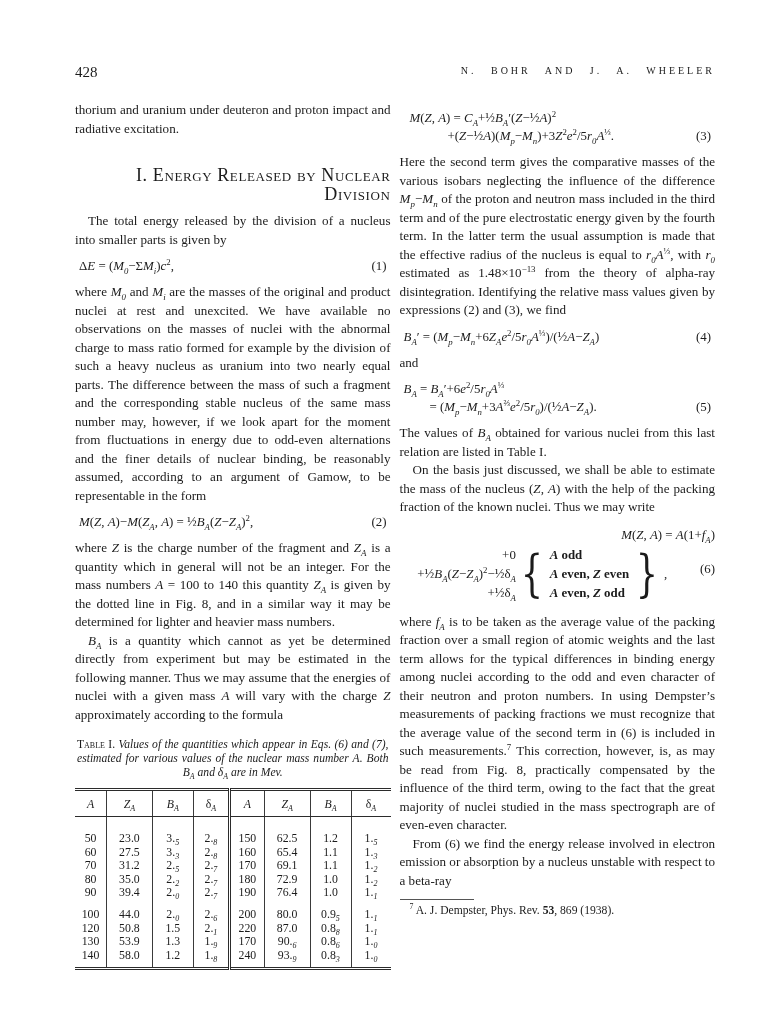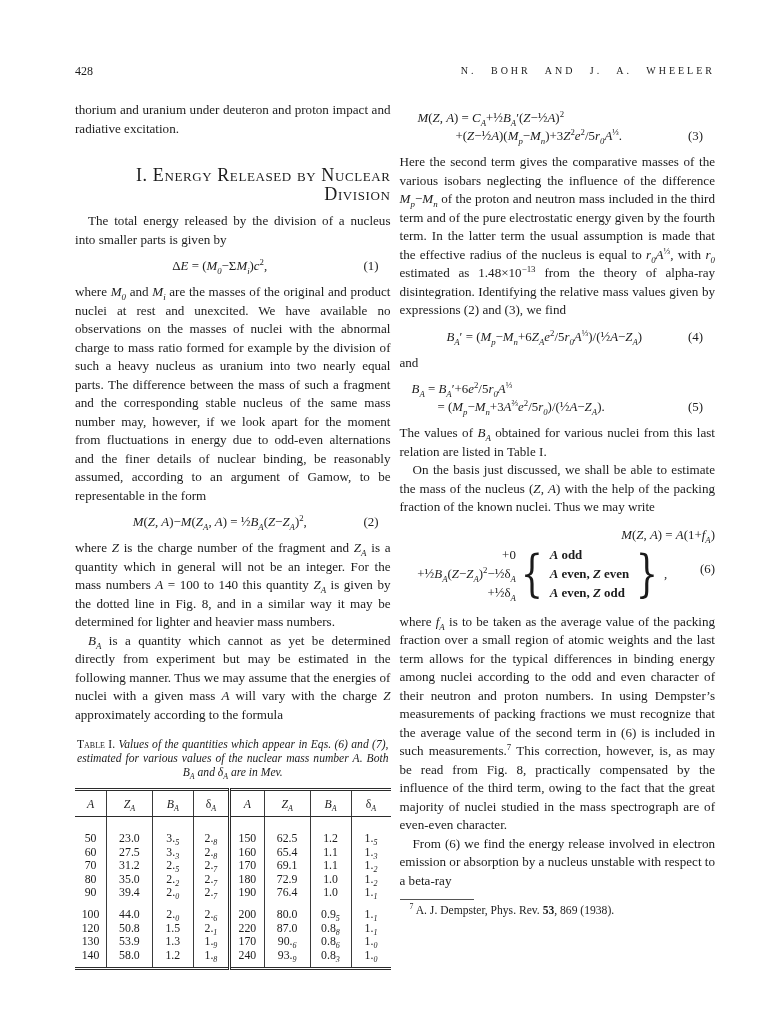--- a/index.html
+++ b/index.html
@@ -3,37 +3,37 @@
 <meta charset="utf-8">
 <style>
   html, body { margin:0; padding:0; background:#e8e8e8; }
   .page {
     position:relative; width:768px; height:1015px; margin:0 auto;
     background:#ffffff; color:#1b1b1b; overflow:hidden;
     font-family:"Liberation Serif","DejaVu Serif",serif;
   }
   
   .page-header { position:absolute; top:64px; left:75px; width:640px; height:20px; }
-  .page-num { position:absolute; left:0; top:0; font-size:12px; }
+  .page-num { position:absolute; left:0; top:0; font-size:15px; }
   .running-title { text-align:right; font-size:10px; letter-spacing:3px; word-spacing:9px; padding-top:1px; }
   
   .columns { position:absolute; top:101px; left:75px; width:640px; display:flex; gap:9px; }
   .col { width:315.5px; font-size:13.1px; line-height:18.5px; text-align:justify; }
   .col p { margin:0; }
   p.indent { text-indent:13px; }
   sub, sup { font-size:0.68em; line-height:0; }
   sub { font-style:italic; }
   .section-heading {
     text-align:right; font-variant:small-caps; letter-spacing:0.6px;
     font-size:18px; margin:28px 0 9px 0; font-weight:normal;
   }
   
-  .eq { position:relative; margin:8px 12px; font-size:12.9px; line-height:18px; text-align:left; white-space:nowrap; }
+  .eq { position:relative; margin:8px 4px; font-size:12.9px; line-height:18px; text-align:left; white-space:nowrap; }
   .eq .num { position:absolute; right:0; bottom:0; font-style:normal; }
-  .eq-center .body { display:block; text-align:center; margin-right:26px; }
+  .eq-center .body { display:block; margin-right:26px; }
   .eq .l1 { display:block; }
   .eq .l2 { display:block; position:relative; padding-right:28px; }
   .eq3 .l1 { margin-left:6px; } .eq3 .l2 { margin-left:44px; }
   .eq5 .l1 { margin-left:0; }  .eq5 .l2 { margin-left:26px; }
   .connector { margin:2px 0; }
   
   .eq6 { margin:9px 0 10px 0; }
   .eq6 .l1 { margin-left:0; margin-bottom:2px;text-align:right; }
   .eq6-row { display:flex; align-items:center; justify-content:center; position:relative; padding-right:30px; }
   .eq6-left { text-align:right; }

